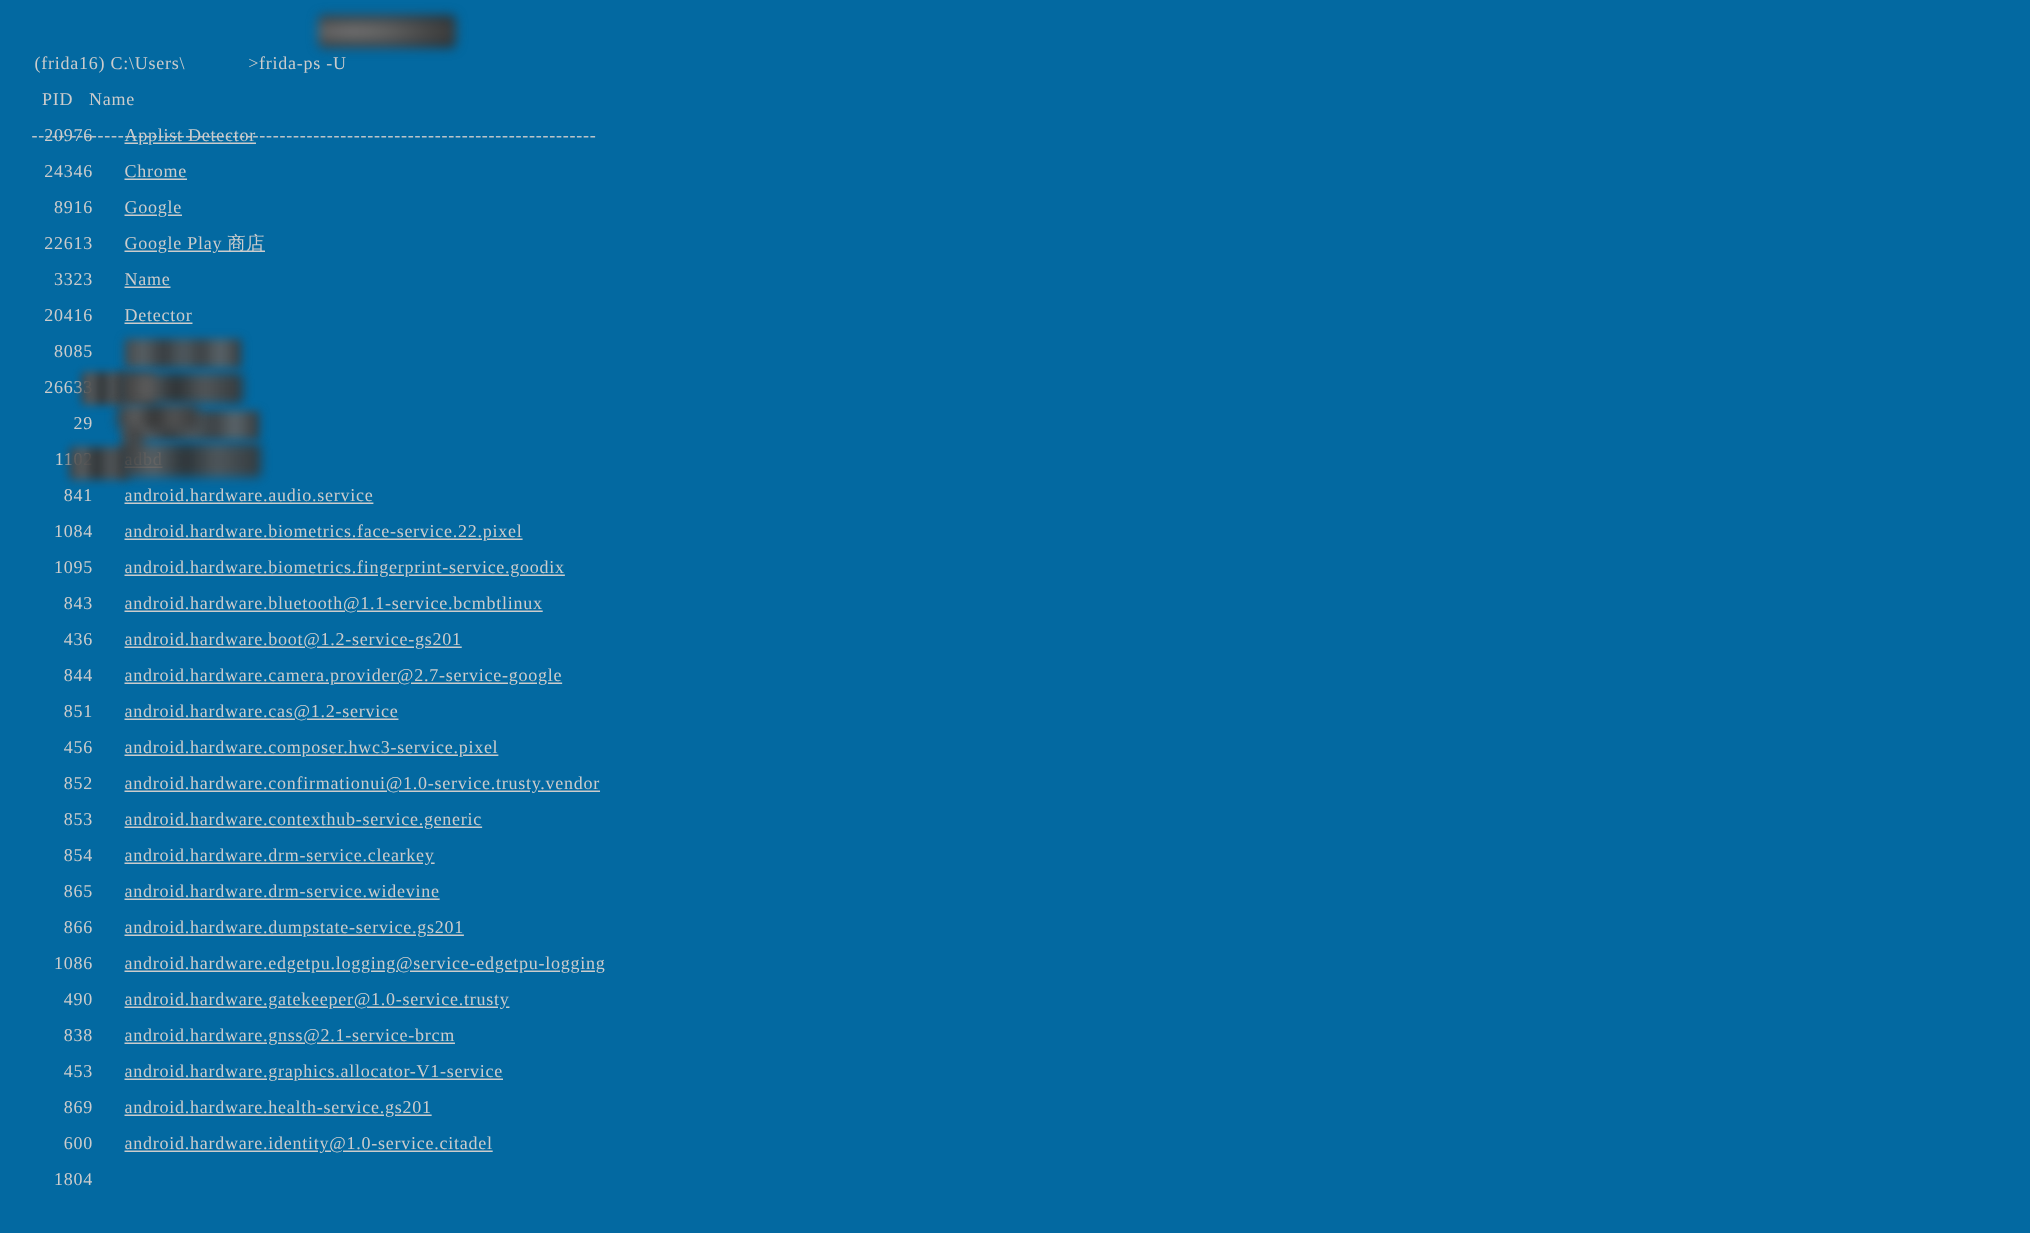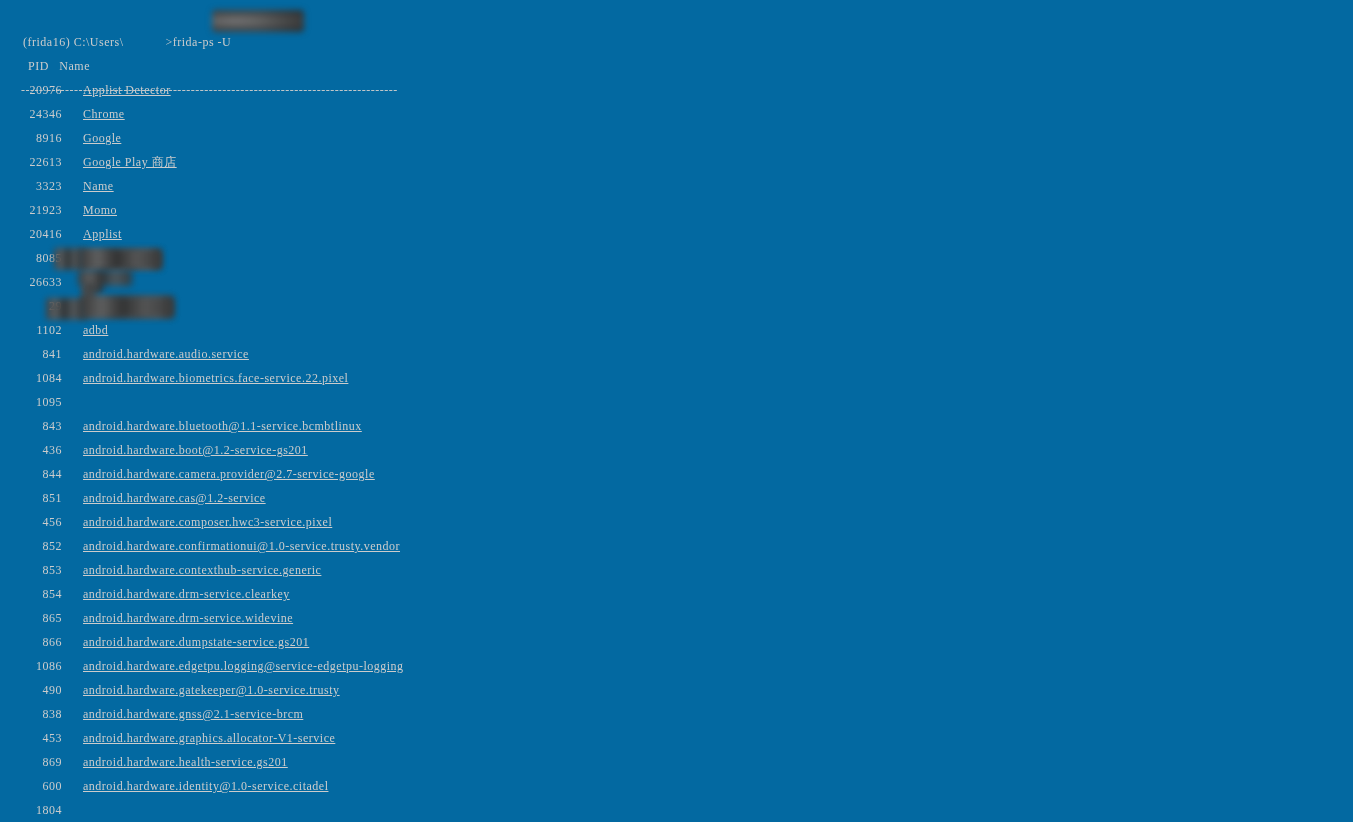--- a/index.html
+++ b/index.html
@@ -150,28 +150,23 @@
           <span class="pid">22613</span>
           <span class="gap"></span>
           <span class="pname">Google Play 商店</span>
         </div>
         <div class="row">
           <span class="pid">3323</span>
           <span class="gap"></span>
           <span class="pname">Name</span>
         </div>
         <div class="row">
-          <span class="pid">21923</span>
-          <span class="gap"></span>
-          <span class="pname">Momo</span>
-        </div>
-        <div class="row">
           <span class="pid">20416</span>
           <span class="gap"></span>
-          <span class="pname">Applist</span>
+          <span class="pname">Detector</span>
         </div>
         <div class="row">
           <span class="pid">8085</span>
           <span class="gap"></span>
           <span class="pname"><span class="redact" style="width: 78px; height: 19px;"></span></span>
         </div>
         <div class="row">
           <span class="pid">26633</span>
           <span class="gap"></span>
           <span class="pname"><span class="redact dark" style="width: 20px; height: 19px;"></span></span>
@@ -192,20 +187,21 @@
           <span class="pname">android.hardware.audio.service</span>
         </div>
         <div class="row">
           <span class="pid">1084</span>
           <span class="gap"></span>
           <span class="pname">android.hardware.biometrics.face-service.22.pixel</span>
         </div>
         <div class="row">
           <span class="pid">1095</span>
           <span class="gap"></span>
+          <span class="pname">android.hardware.biometrics.fingerprint-service.goodix</span>
         </div>
         <div class="row">
           <span class="pid">843</span>
           <span class="gap"></span>
           <span class="pname">android.hardware.bluetooth@1.1-service.bcmbtlinux</span>
         </div>
         <div class="row">
           <span class="pid">436</span>
           <span class="gap"></span>
           <span class="pname">android.hardware.boot@1.2-service-gs201</span>

